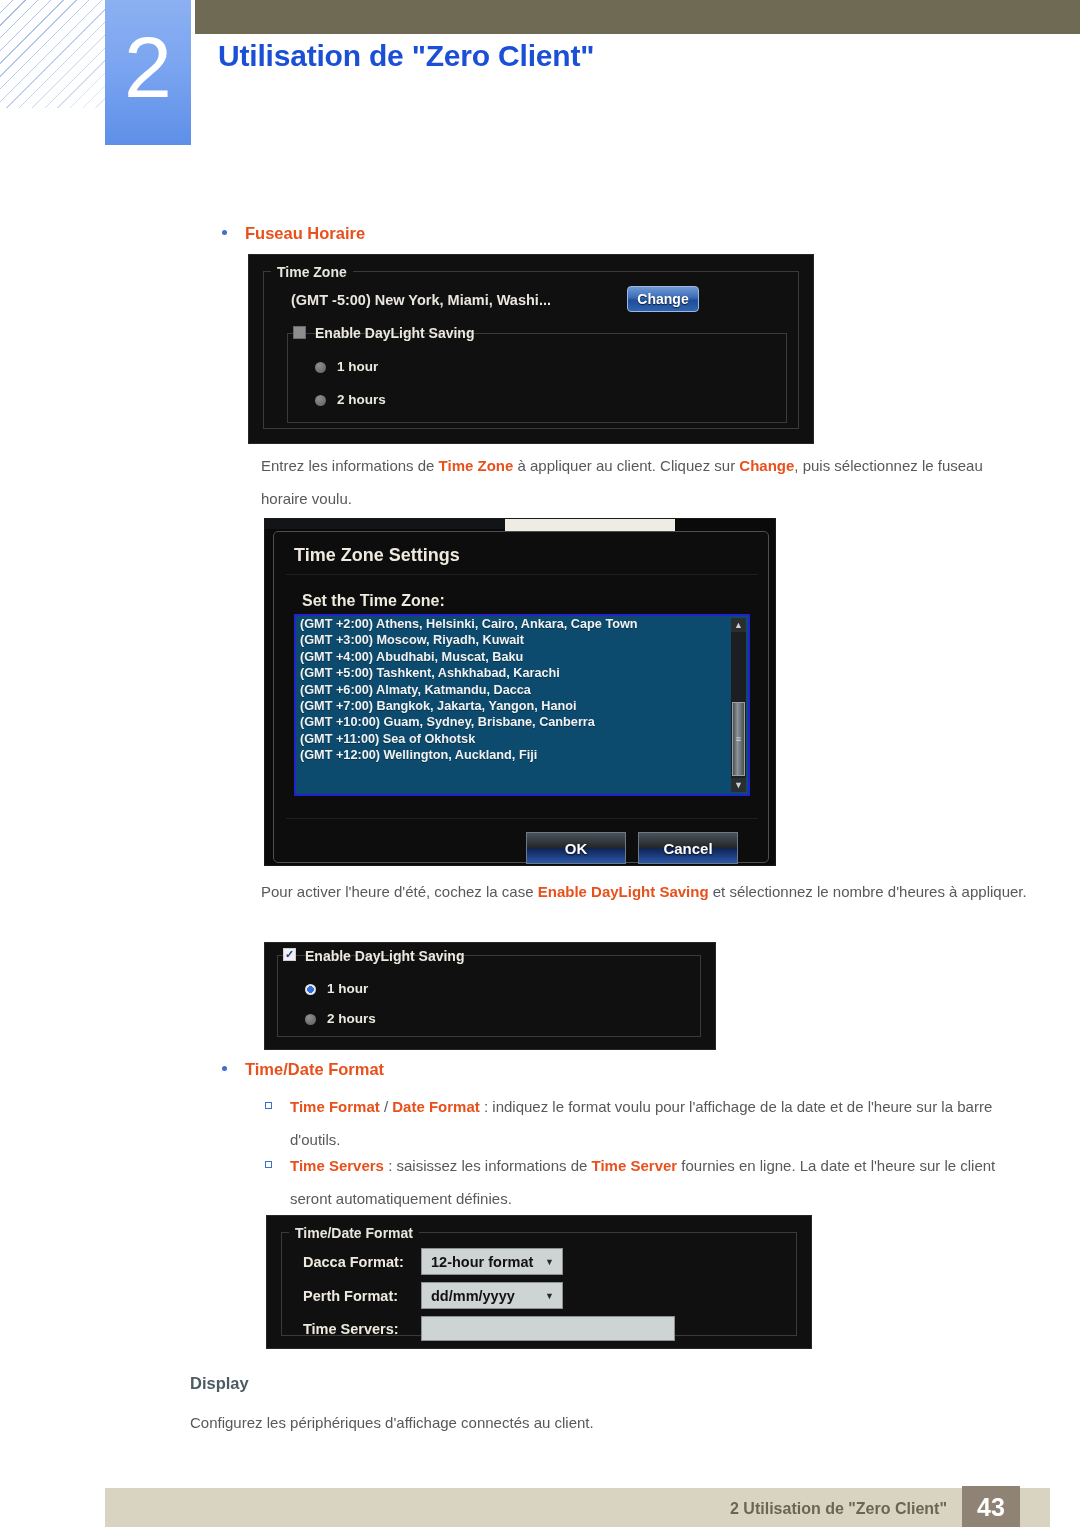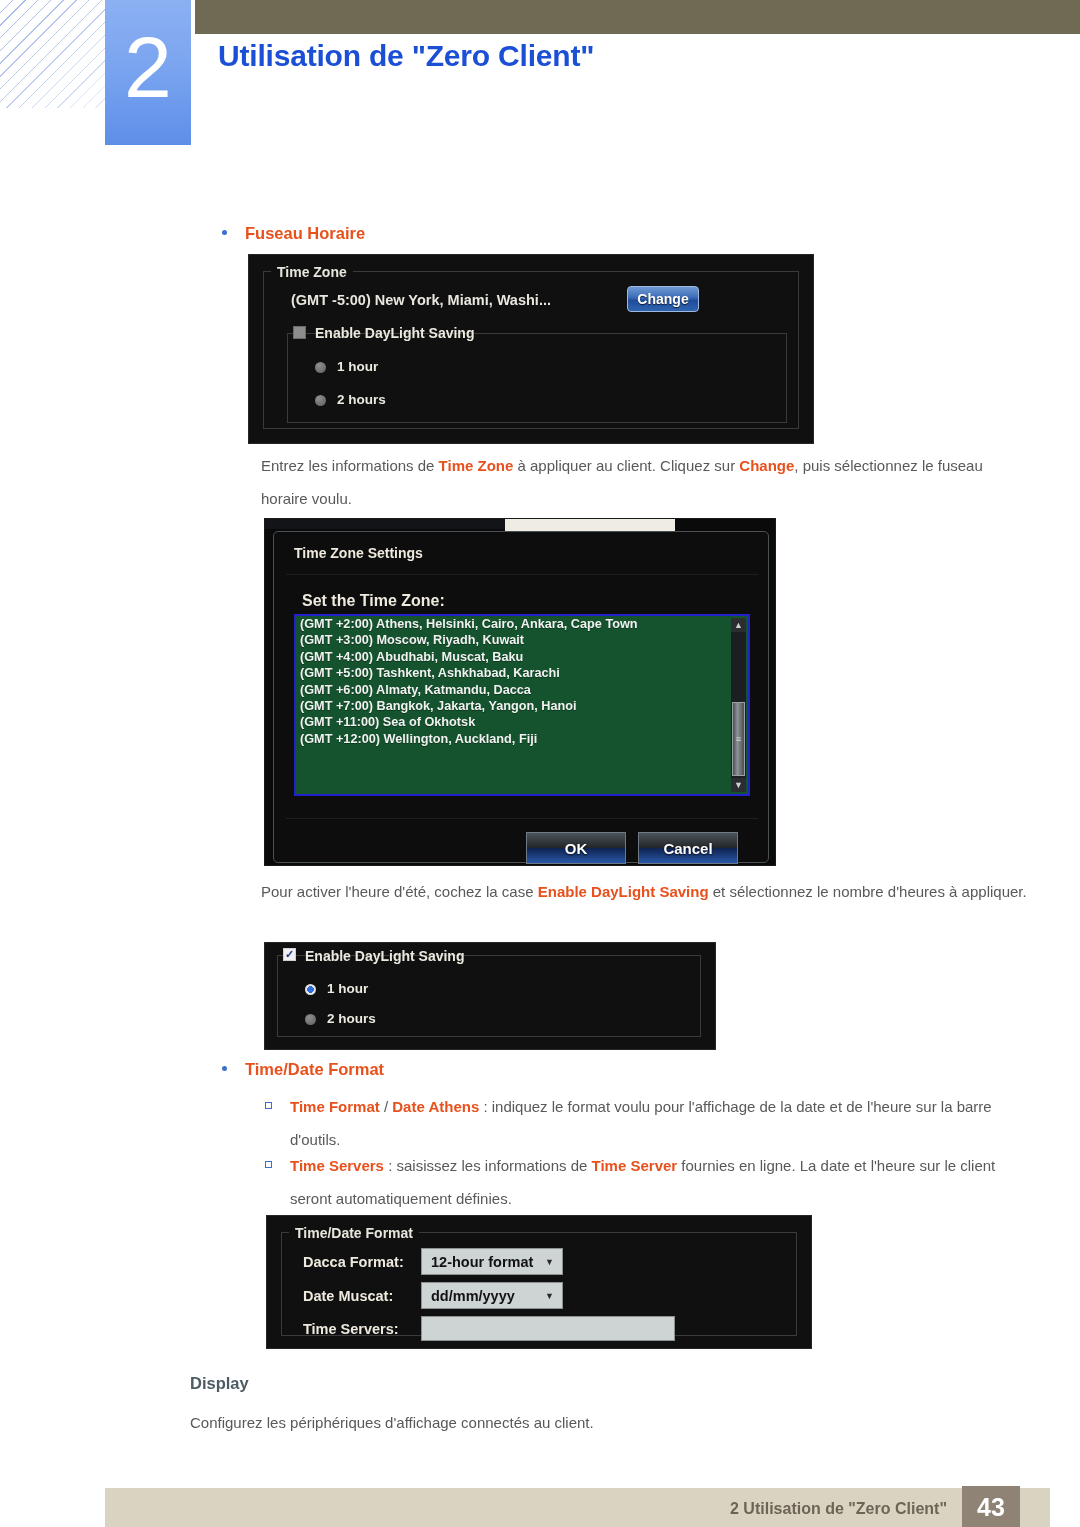--- a/index.html
+++ b/index.html
@@ -130,33 +130,33 @@
   .shot2-bgbar2 {
     position: absolute; left: 0px; top: 0px; width: 240px; height: 10px;
     background: #121417;
   }
   .dlg {
     position: absolute; left: 8px; top: 12px; width: 496px; height: 332px;
     background: #0d0d0d; border: 1px solid #4a5155; border-radius: 5px;
   }
   .dlg-title {
     position: absolute; left: 20px; top: 13px;
-    color: #efeadd; font-size: 14px; font-weight: bold;
+    color: #efeadd; font-size: 18px; font-weight: bold;
   }
   .dlg-sep {
     position: absolute; left: 12px; top: 42px; width: 472px; height: 1px;
     background: #1e1e1e;
   }
   .dlg-sublabel {
     position: absolute; left: 28px; top: 60px;
     color: #eeeade; font-size: 16px; font-weight: bold;
   }
   .listbox {
     position: absolute; left: 20px; top: 82px; width: 456px; height: 182px;
-    background: #14532d; border: 2px solid #2222cc;
+    background: #0c4a6e; border: 2px solid #2222cc;
     overflow: hidden;
   }
   .listrow {
     height: 16.4px; line-height: 16.4px;
     padding-left: 4px;
     color: #f2f2f2; font-size: 12.7px;
     white-space: nowrap; font-weight: bold;
     text-shadow: 0 1px 0 rgba(0,0,0,.35);
   }
   .listrow.sel {
@@ -288,20 +288,21 @@
       <div class="dlg-sublabel">Set the Time Zone:</div>
 
       <div class="listbox">
         <div id="tz-list">
             <div class="listrow">(GMT +2:00) Athens, Helsinki, Cairo, Ankara, Cape Town</div>
             <div class="listrow">(GMT +3:00) Moscow, Riyadh, Kuwait</div>
             <div class="listrow">(GMT +4:00) Abudhabi, Muscat, Baku</div>
             <div class="listrow">(GMT +5:00) Tashkent, Ashkhabad, Karachi</div>
             <div class="listrow">(GMT +6:00) Almaty, Katmandu, Dacca</div>
             <div class="listrow">(GMT +7:00) Bangkok, Jakarta, Yangon, Hanoi</div>
+            <div class="listrow">(GMT +10:00) Guam, Sydney, Brisbane, Canberra</div>
             <div class="listrow">(GMT +11:00) Sea of Okhotsk</div>
             <div class="listrow">(GMT +12:00) Wellington, Auckland, Fiji</div>
           </div>
         <div class="vscroll">
           <div class="vs-arrow up">▲</div>
           <div class="vs-thumb">≡</div>
           <div class="vs-arrow down">▼</div>
         </div>
       </div>
 
@@ -327,39 +328,39 @@
     <div class="radio-label" style="left:62px; top:68px;">2 hours</div>
   </div>
 
   <div class="bullet-row" style="left:222px; top:1060px;">
     <span class="bullet-dot"></span>
     <span class="lbl-orange-head">Time/Date Format</span>
   </div>
 
   <div class="bullet-row" style="left:265px; top:1090px; width:745px;">
     <span class="bullet-sq"></span>
-    <span class="para" style="position:relative; left:0; top:0; display:block;"><b class="o">Time Format</b><span> / </span><b class="o">Date Athens</b><span> : indiquez le format voulu pour l'affichage de la date et de l'heure sur la barre d'outils.</span></span>
+    <span class="para" style="position:relative; left:0; top:0; display:block;"><b class="o">Time Format</b><span> / </span><b class="o">Date Format</b><span> : indiquez le format voulu pour l'affichage de la date et de l'heure sur la barre d'outils.</span></span>
   </div>
 
   <div class="bullet-row" style="left:265px; top:1149px; width:745px;">
     <span class="bullet-sq"></span>
     <span class="para" style="position:relative; left:0; top:0; display:block;"><b class="o">Time Servers</b><span> : saisissez les informations de </span><b class="o">Time Server</b><span> fournies en ligne. La date et l'heure sur le client seront automatiquement définies.</span></span>
   </div>
 
   <div class="shot shot4">
     <div class="grpbox" style="left:14px; top:16px; width:516px; height:104px;"></div>
     <div class="grp-legend" style="left:22px; top:9px;">Time/Date Format</div>
 
     <div class="fmt-label" style="left:36px; top:38px;">Dacca Format:</div>
     <div class="combo" style="left:154px; top:32px; width:142px; height:27px;">
       <span>12-hour format</span>
       <span class="caret">▼</span>
     </div>
 
-    <div class="fmt-label" style="left:36px; top:72px;">Date Muscat:</div>
+    <div class="fmt-label" style="left:36px; top:72px;">Perth Format:</div>
     <div class="combo" style="left:154px; top:66px; width:142px; height:27px;">
       <span>dd/mm/yyyy</span>
       <span class="caret">▼</span>
     </div>
 
     <div class="fmt-label" style="left:36px; top:105px;">Time Servers:</div>
     <div class="textinput" style="left:154px; top:100px; width:254px; height:25px;"></div>
   </div>
 
   <div class="subhead" style="left:190px; top:1374px;">Display</div>

